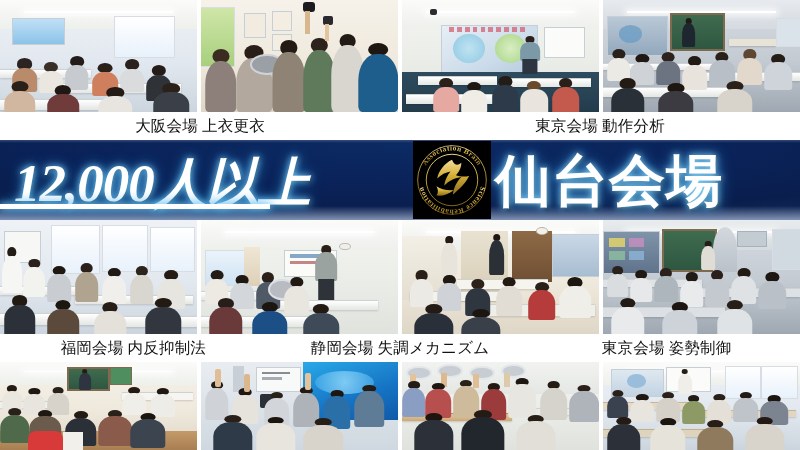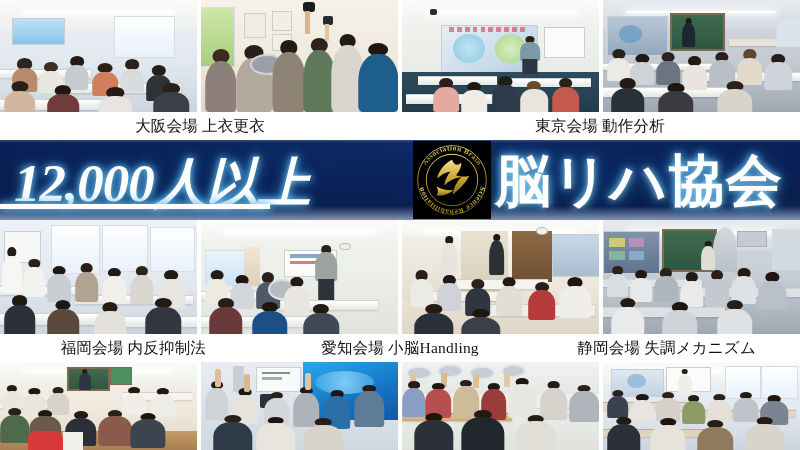--- a/index.html
+++ b/index.html
@@ -308,21 +308,21 @@
 
   <div id="banner">
     <div class="bn-left">
       <div style="position:relative;display:flex;align-items:flex-end;">
         <span class="bn-num">12,000人以上</span>
         <div class="bn-underline"></div>
       </div>
     </div>
 
     <div class="bn-right">
-      <span class="bn-title">脳リハ協会</span>
+      <span class="bn-title">仙台会場</span>
     </div>
   </div>
 
   <div id="logo">
     <svg viewBox="0 0 100 100" xmlns="http://www.w3.org/2000/svg" aria-hidden="true">
       <defs>
         <path id="ringTop" d="M 50,50 m -38,0 a 38,38 0 1,1 76,0" fill="none"></path>
         <path id="ringBot" d="M 50,50 m 38,0 a 38,38 0 1,1 -76,0" fill="none"></path>
         <linearGradient id="gold" x1="0" y1="0" x2="0" y2="1">
           <stop offset="0%" stop-color="#f3dd9a"></stop>
@@ -570,22 +570,22 @@
         <div class="p" style="left:58%;top:70%;width:18%;height:36%;">
             <div class="h" style="top:0;width:46%;height:26%;background:#271e17;"></div>
             <div class="b" style="top:22%;width:100%;height:78%;background:#dfe3e6;"></div>
           </div>
       </div>
     </div>
   </div>
 
   <div class="caption-band" id="cap-middle" style="top:334px;height:28px;">
     <div class="cap"><span>福岡会場</span> <span>内反抑制法</span></div>
-    <div class="cap"><span>愛知会場</span> <span>小脳Handling</span></div>
     <div class="cap"><span>静岡会場</span> <span>失調メカニズム</span></div>
+    <div class="cap"><span>東京会場</span> <span>姿勢制御</span></div>
   </div>
 
   <div class="photo-row" id="row-bottom" style="top:362px;height:88px;">
 
     <div class="photo">
       <div class="scene">
         <div class="wall warm"></div>
         <div class="ceil"></div>
         <div class="greenboard" style="left:34%;top:6%;width:20%;height:22%;"></div>
         <div style="position:absolute;left:56%;top:6%;width:10%;height:18%;background:#4f8f5f;border:1px solid #7d6a4f;"></div>

